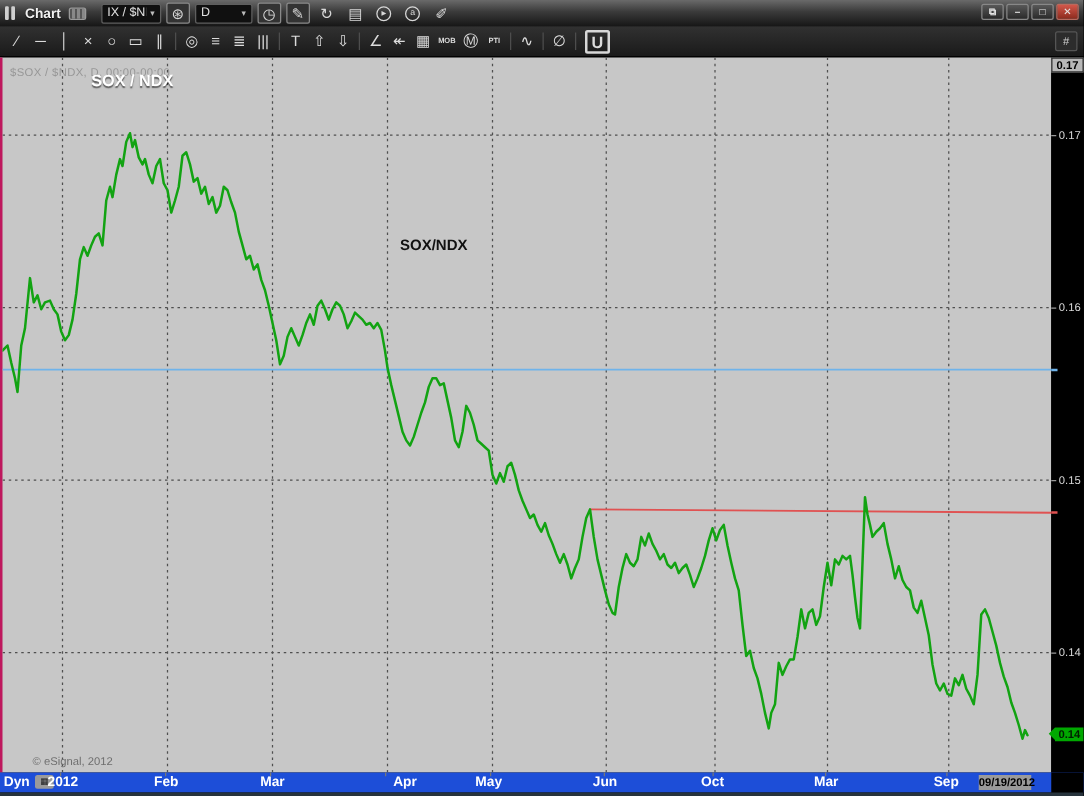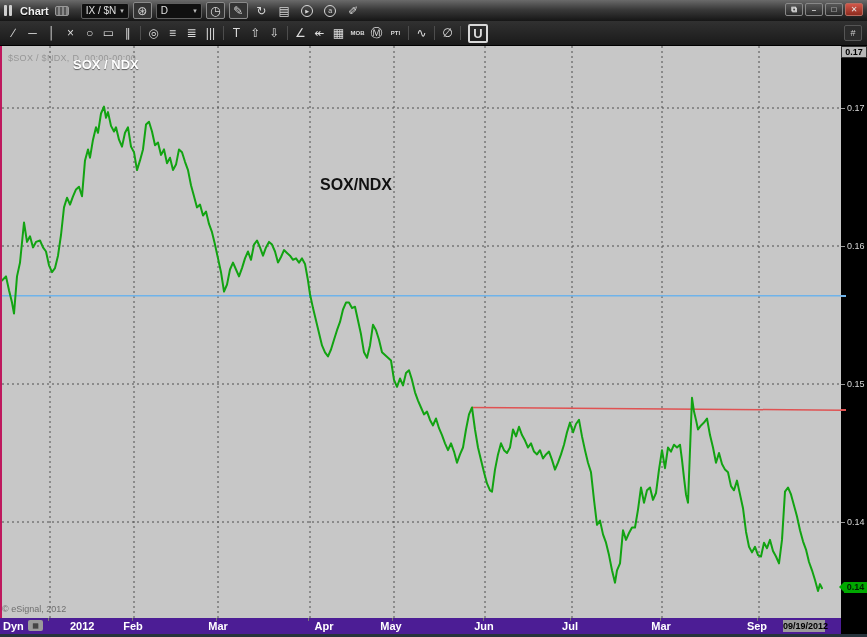--- a/index.html
+++ b/index.html
@@ -73,24 +73,24 @@
   .plot svg { position:absolute; left:0; top:0; }
   .watermark {
     position:absolute; left:6px; top:7px; font-size:9px;
     color:rgba(90,90,90,0.45); letter-spacing:0.3px;
   }
   .label-white {
     position:absolute; left:71px; top:11px; font-size:13px; font-weight:bold;
     color:#fff; text-shadow:0 1px 1px rgba(0,0,0,0.55);
   }
   .label-black {
-    position:absolute; left:318px; top:130px; font-size:16px; font-weight:bold; color:#111;
+    position:absolute; left:318px; top:143px; font-size:12px; font-weight:bold; color:#111;
   }
   .copyright {
-    position:absolute; left:0; bottom:4px; font-size:9px; color:#6f6f6f;margin-top:31px;
+    position:absolute; left:24px; bottom:4px; font-size:9px; color:#6f6f6f;margin-top:31px;
   }
   
   .yaxis {
     position:absolute; left:841px; top:46px; width:26px; height:572px; background:#000;
   }
   .scale-box {
     position:absolute; left:0; top:0; width:26px; height:12px;
     background:#b8b8b8; border:1px solid #333; color:#000;
     font-size:9px; font-weight:bold; text-align:center; line-height:10px;
   }
@@ -101,21 +101,21 @@
     position:absolute; left:3px; width:23px; height:11px; background:#00a800;
     color:#002000; font-size:9px; font-weight:bold; text-align:center; line-height:11px;
   }
   .price-tag:before {
     content:""; position:absolute; left:-5px; top:0;
     border-top:5.5px solid transparent; border-bottom:5.5px solid transparent;
     border-right:5px solid #00a800;
   }
   
   .timeline {
-    position:absolute; left:0; top:618px; width:867px; height:16px; background:#4c1d95;
+    position:absolute; left:0; top:618px; width:867px; height:16px; background:#1d4ed8;
   }
   .dyn-label { position:absolute; left:3px; top:2px; color:#fff; font-size:11px; font-weight:bold; }
   .dyn-btn {
     position:absolute; left:28px; top:2px; width:15px; height:11px;
     background:#9a9a9a; border-radius:2px; color:#222; font-size:7px;
     text-align:center; line-height:11px;
   }
   .year-label { position:absolute; top:2px; color:#fff; font-size:11px; font-weight:bold; }
   .month-label { position:absolute; top:2px; transform:translateX(-50%); color:#fff; font-size:11px; font-weight:bold; }
   .tl-tick { position:absolute; top:0; width:1px; height:3px; background:#777; }
@@ -257,27 +257,27 @@
       <div class="ytick" style="top: 471px;">0.14</div>
       <div class="marker" style="top: 248.68px; background: rgb(111, 179, 234);"></div>
       <div class="marker" style="top: 363.22px; background: rgb(224, 82, 82);"></div>
       <div class="price-tag" style="top: 536.24px;">0.14</div>
     </div>
 
   <div class="timeline" id="timeline">
     <span class="dyn-label">Dyn</span>
     <span class="dyn-btn">▦</span>
     <span class="date-box">09/19/2012</span>
-  <span class="year-label" style="left: 38px; margin-left: 32px;">2012</span>
+  <span class="year-label" style="left: 38px;">2012</span>
       <span class="month-label" style="left: 133px;">Feb</span>
       <span class="month-label" style="left: 218px;">Mar</span>
       <span class="month-label" style="left: 324px;">Apr</span>
       <span class="month-label" style="left: 391px;">May</span>
       <span class="month-label" style="left: 484px;">Jun</span>
-      <span class="month-label" style="left: 570px;">Jul</span>
+      <span class="month-label" style="left: 570px;">Oct</span>
       <span class="month-label" style="left: 661px;">Mar</span>
       <span class="month-label" style="left: 757px;">Sep</span>
       <span class="tl-tick" style="left: 48px;"></span>
       <span class="tl-tick" style="left: 132px;"></span>
       <span class="tl-tick" style="left: 216px;"></span>
       <span class="tl-tick" style="left: 308px;"></span>
       <span class="tl-tick" style="left: 392px;"></span>
       <span class="tl-tick" style="left: 483px;"></span>
       <span class="tl-tick" style="left: 570px;"></span>
       <span class="tl-tick" style="left: 660px;"></span>

